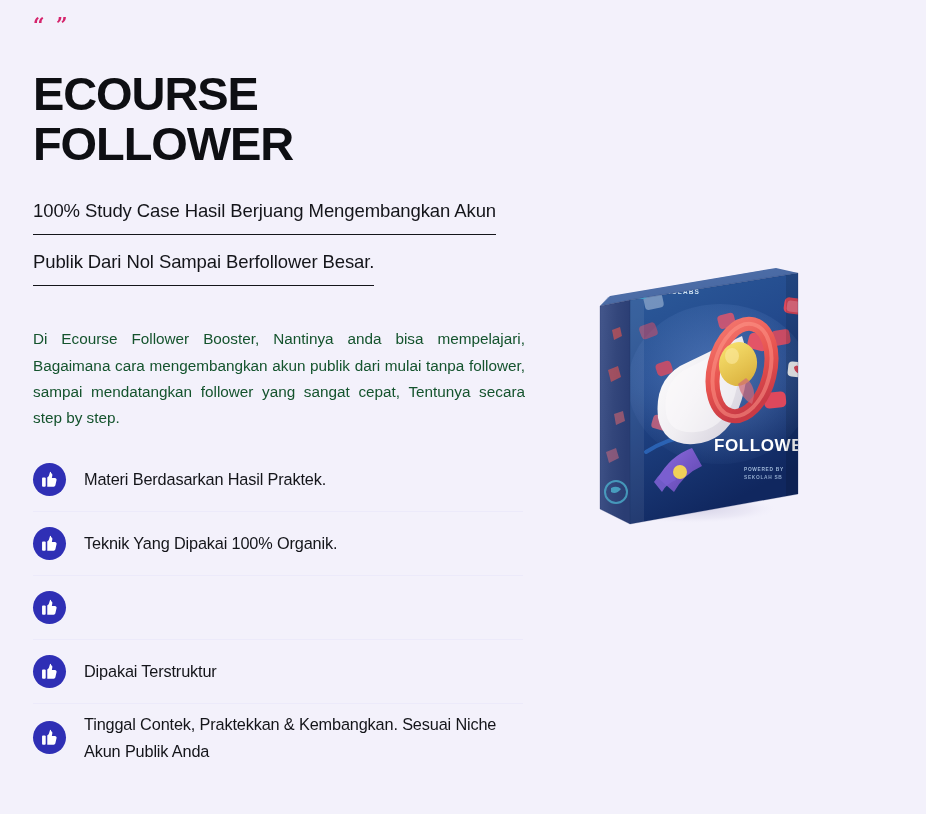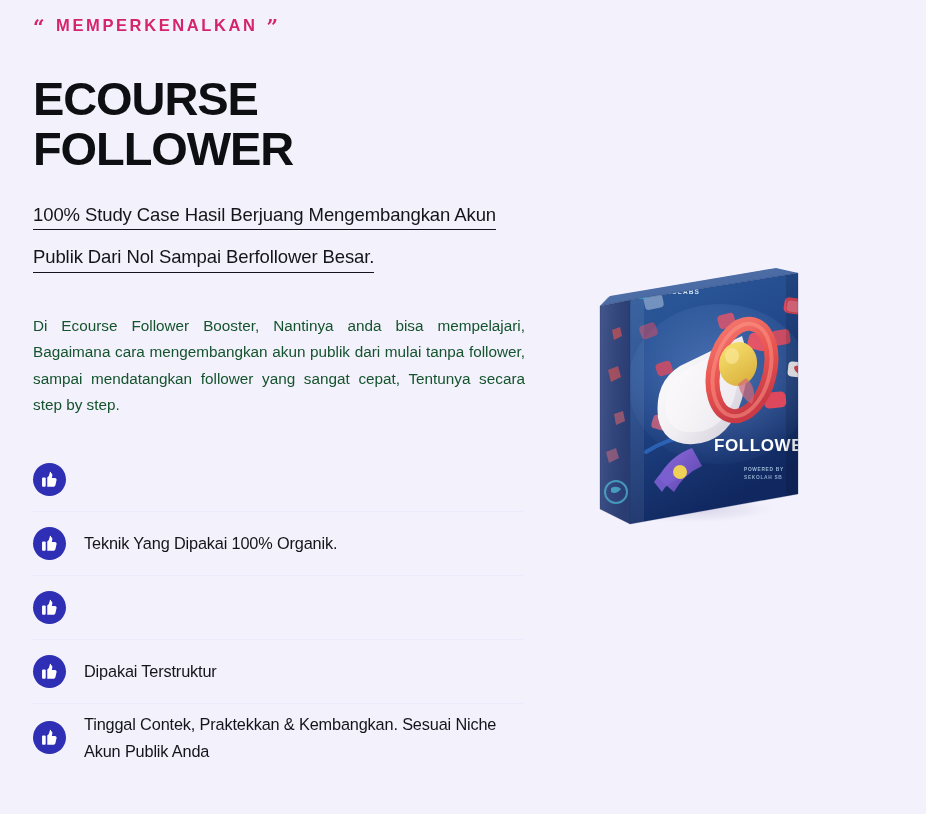--- a/index.html
+++ b/index.html
@@ -72,21 +72,21 @@
     line-height: 1.42;
     color: #14151a;
     letter-spacing: -0.1px;
     max-width: 472px;
   }
   .subhead .sh-line {
     display: block;
     width: max-content;
     max-width: 100%;
     border-bottom: 1.3px solid #14151a;
-    padding-bottom: 1px;
+    padding-bottom: 10px;
   }
   .subhead .sh-line + .sh-line { margin-top: 14px; text-align: right; }
 
   .paragraph {
     margin-top: 40px;
     width: 492px;
     font-size: 15.3px;
     line-height: 1.73;
     color: #14532d;
     text-align: justify;
@@ -144,21 +144,20 @@
 </style>
 </head>
 <body>
 
 <div class="page">
 
   <div class="left-col">
 
     <div class="eyebrow">
       <span class="qmark">“</span>
-      <span>MEMPERKENALKAN</span>
       <span class="qmark">”</span>
     </div>
 
     <h1 class="headline">
       <span class="hl-line">ECOURSE</span>
       <span class="hl-line">FOLLOWER</span>
     </h1>
 
     <div class="subhead">
       <span class="sh-line">100% Study Case Hasil Berjuang Mengembangkan Akun</span>
@@ -170,20 +169,21 @@
 
   <ul class="feature-list">
 
     <li class="feature-item">
       <span class="thumb-badge">
         <svg width="19" height="19" viewBox="0 0 24 24" aria-hidden="true">
           <path fill="#ffffff" d="M13.9 2.1c-.75 0-1.25.55-1.45 1.2l-1.1 3.5c-.3.95-.95 1.75-1.8 2.28l-.35.21V21h8.05c1.05 0 1.95-.72 2.18-1.74l1.5-6.6c.3-1.32-.7-2.57-2.05-2.57h-3.9l.62-3.37c.2-1.1-.36-2.2-1.4-2.56a1.9 1.9 0 0 0-.3-.06Z"></path>
           <rect fill="#ffffff" x="2.6" y="9.6" width="4.6" height="11.4" rx="1.2"></rect>
         </svg>
       </span>
+      <span class="feature-text">Materi Berdasarkan Hasil Praktek.</span>
     </li>
 
     <li class="feature-item">
       <span class="thumb-badge">
         <svg width="19" height="19" viewBox="0 0 24 24" aria-hidden="true">
           <path fill="#ffffff" d="M13.9 2.1c-.75 0-1.25.55-1.45 1.2l-1.1 3.5c-.3.95-.95 1.75-1.8 2.28l-.35.21V21h8.05c1.05 0 1.95-.72 2.18-1.74l1.5-6.6c.3-1.32-.7-2.57-2.05-2.57h-3.9l.62-3.37c.2-1.1-.36-2.2-1.4-2.56a1.9 1.9 0 0 0-.3-.06Z"></path>
           <rect fill="#ffffff" x="2.6" y="9.6" width="4.6" height="11.4" rx="1.2"></rect>
         </svg>
       </span>
       <span class="feature-text">Teknik Yang Dipakai 100% Organik.</span>

